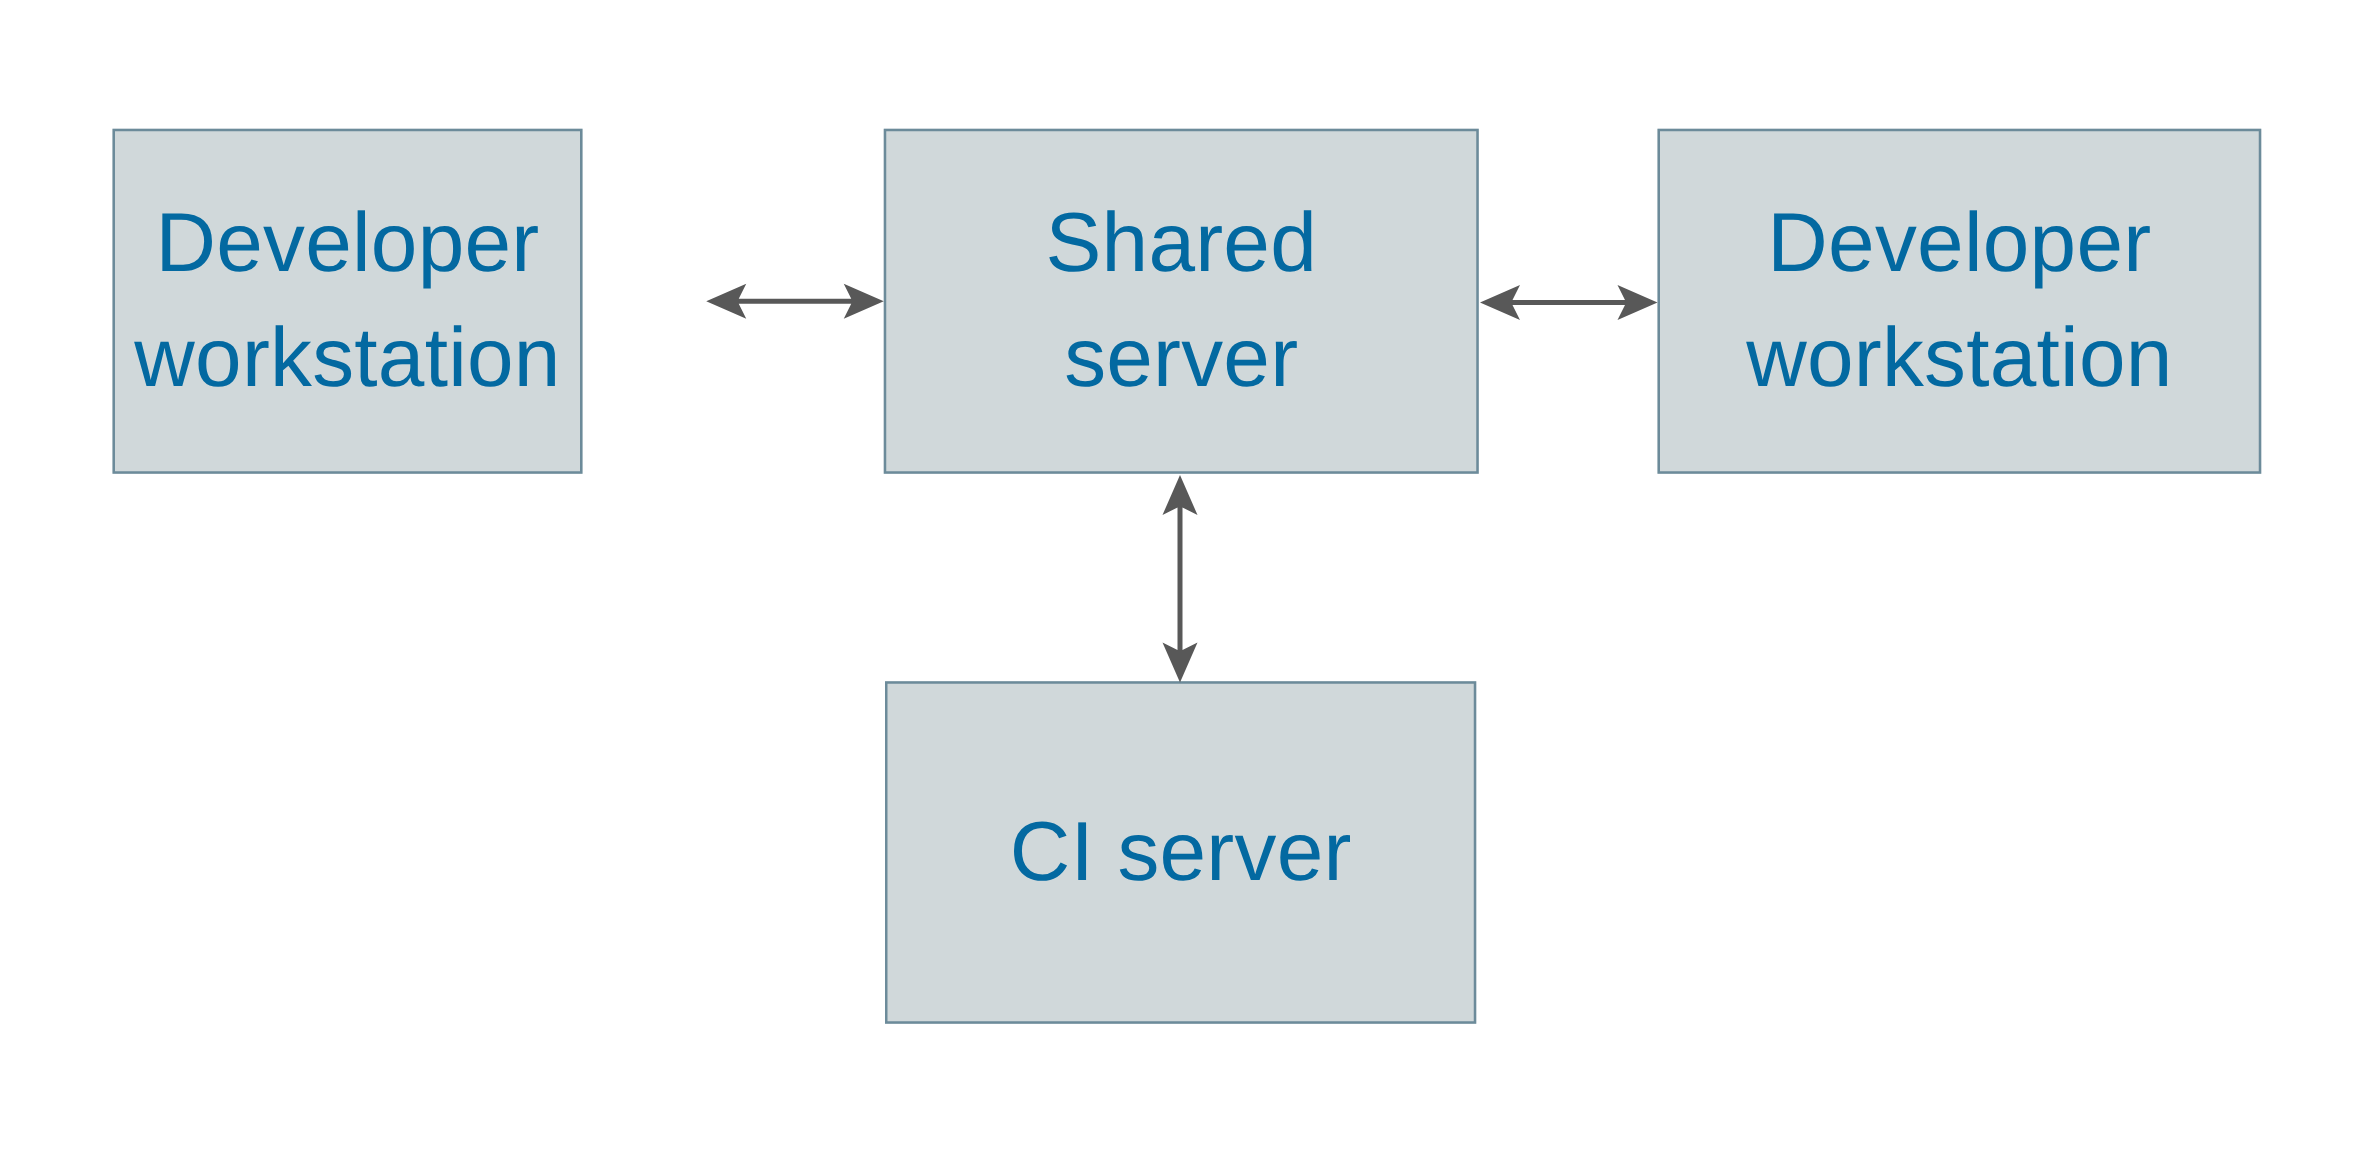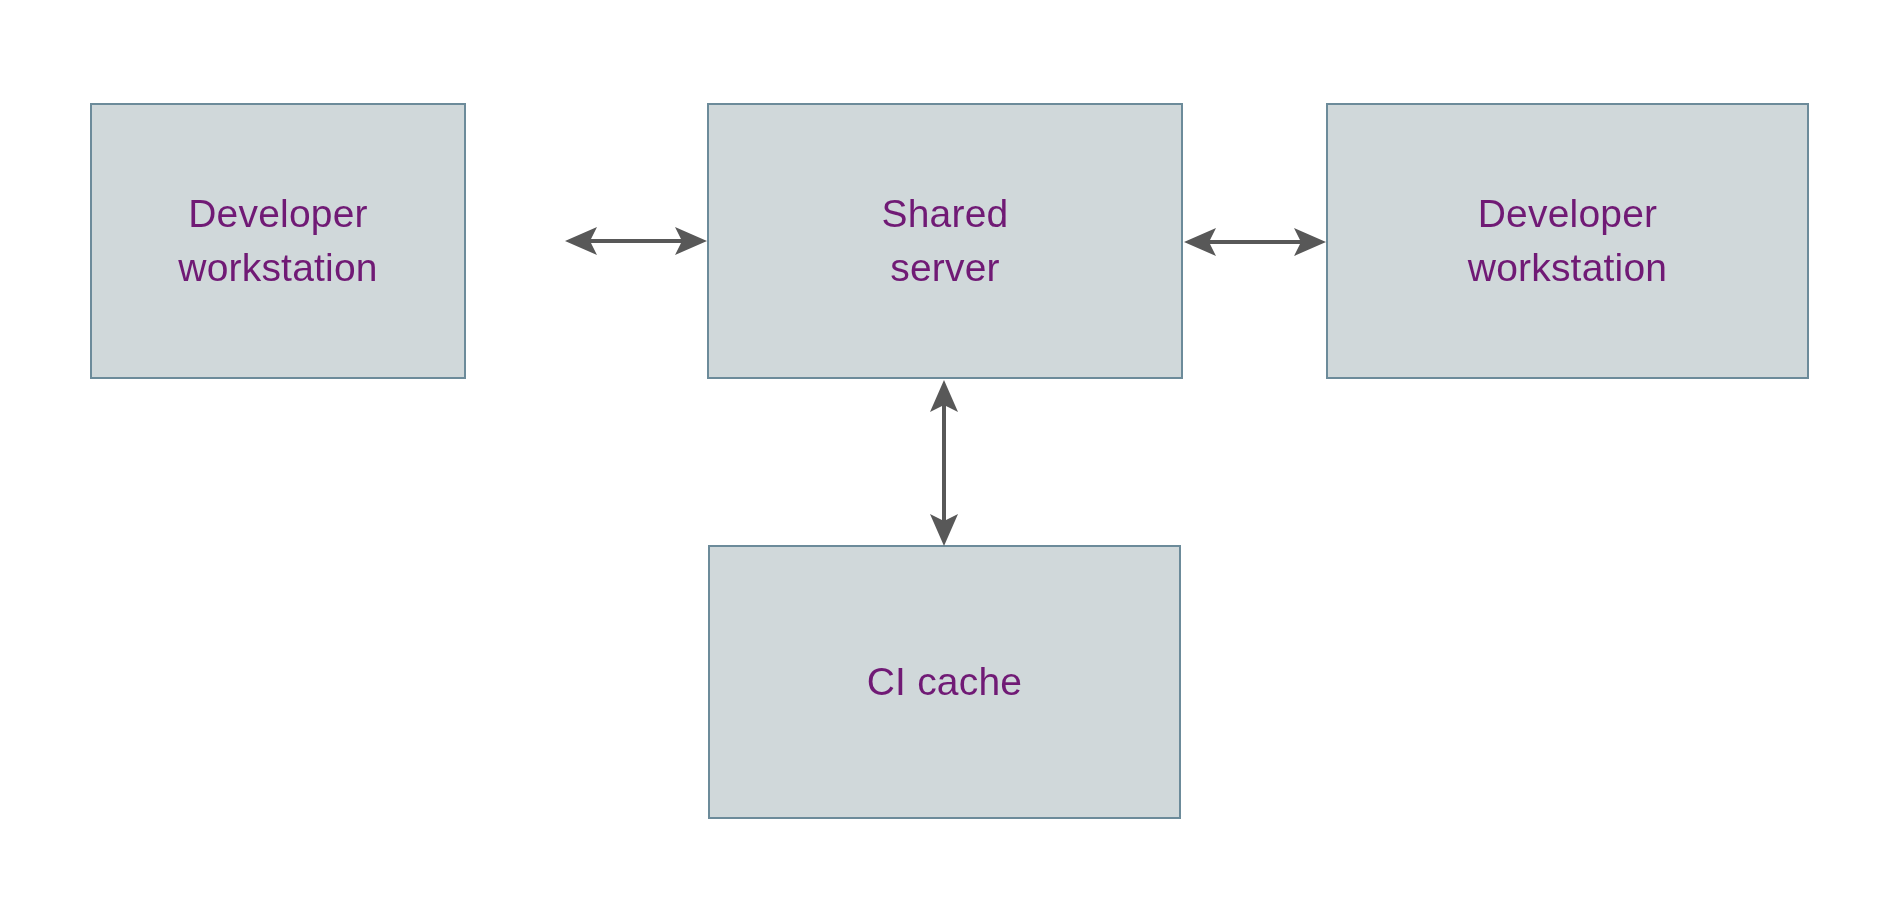--- a/index.html
+++ b/index.html
@@ -23,22 +23,22 @@
     position: absolute;
     box-sizing: border-box;
     background: #d0d8da;
     border: 2px solid #6c8b9a;
     display: flex;
     align-items: center;
     justify-content: center;
     text-align: center;
   }
   .node-label {
-    color: #701a75;
-    font-size: 39px;
+    color: #0369a1;
+    font-size: 67px;
     line-height: 1.38;
     font-weight: 400;
     letter-spacing: 0.2px;
     white-space: pre-line;
     padding: 0 6px;
   }
   .node-dev-left   { left: 90px;   top: 103px;  width: 376px; height: 276px; }
   .node-cache      { left: 707px;  top: 103px;  width: 476px; height: 276px; }
   .node-dev-right  { left: 1326px; top: 103px;  width: 483px; height: 276px; }
   .node-ci         { left: 708px;  top: 545px;  width: 473px; height: 274px; }
@@ -65,21 +65,21 @@
     <span class="node-label">Shared
 server</span>
   </div>
 
   <div class="node-box node-dev-right">
     <span class="node-label">Developer
 workstation</span>
   </div>
 
   <div class="node-box node-ci">
-    <span class="node-label">CI cache</span>
+    <span class="node-label">CI server</span>
   </div>
 
   <svg class="edge edge-h-left" viewBox="0 0 146 52">
     <g fill="#585858" stroke="none">
       <path d="M 2,26 L 34,12 L 28,24 L 118,24 L 112,12 L 144,26 L 112,40 L 118,28 L 28,28 L 34,40 Z"></path>
     </g>
   </svg>
 
   <svg class="edge edge-h-right" viewBox="0 0 146 52">
     <g fill="#585858" stroke="none">

